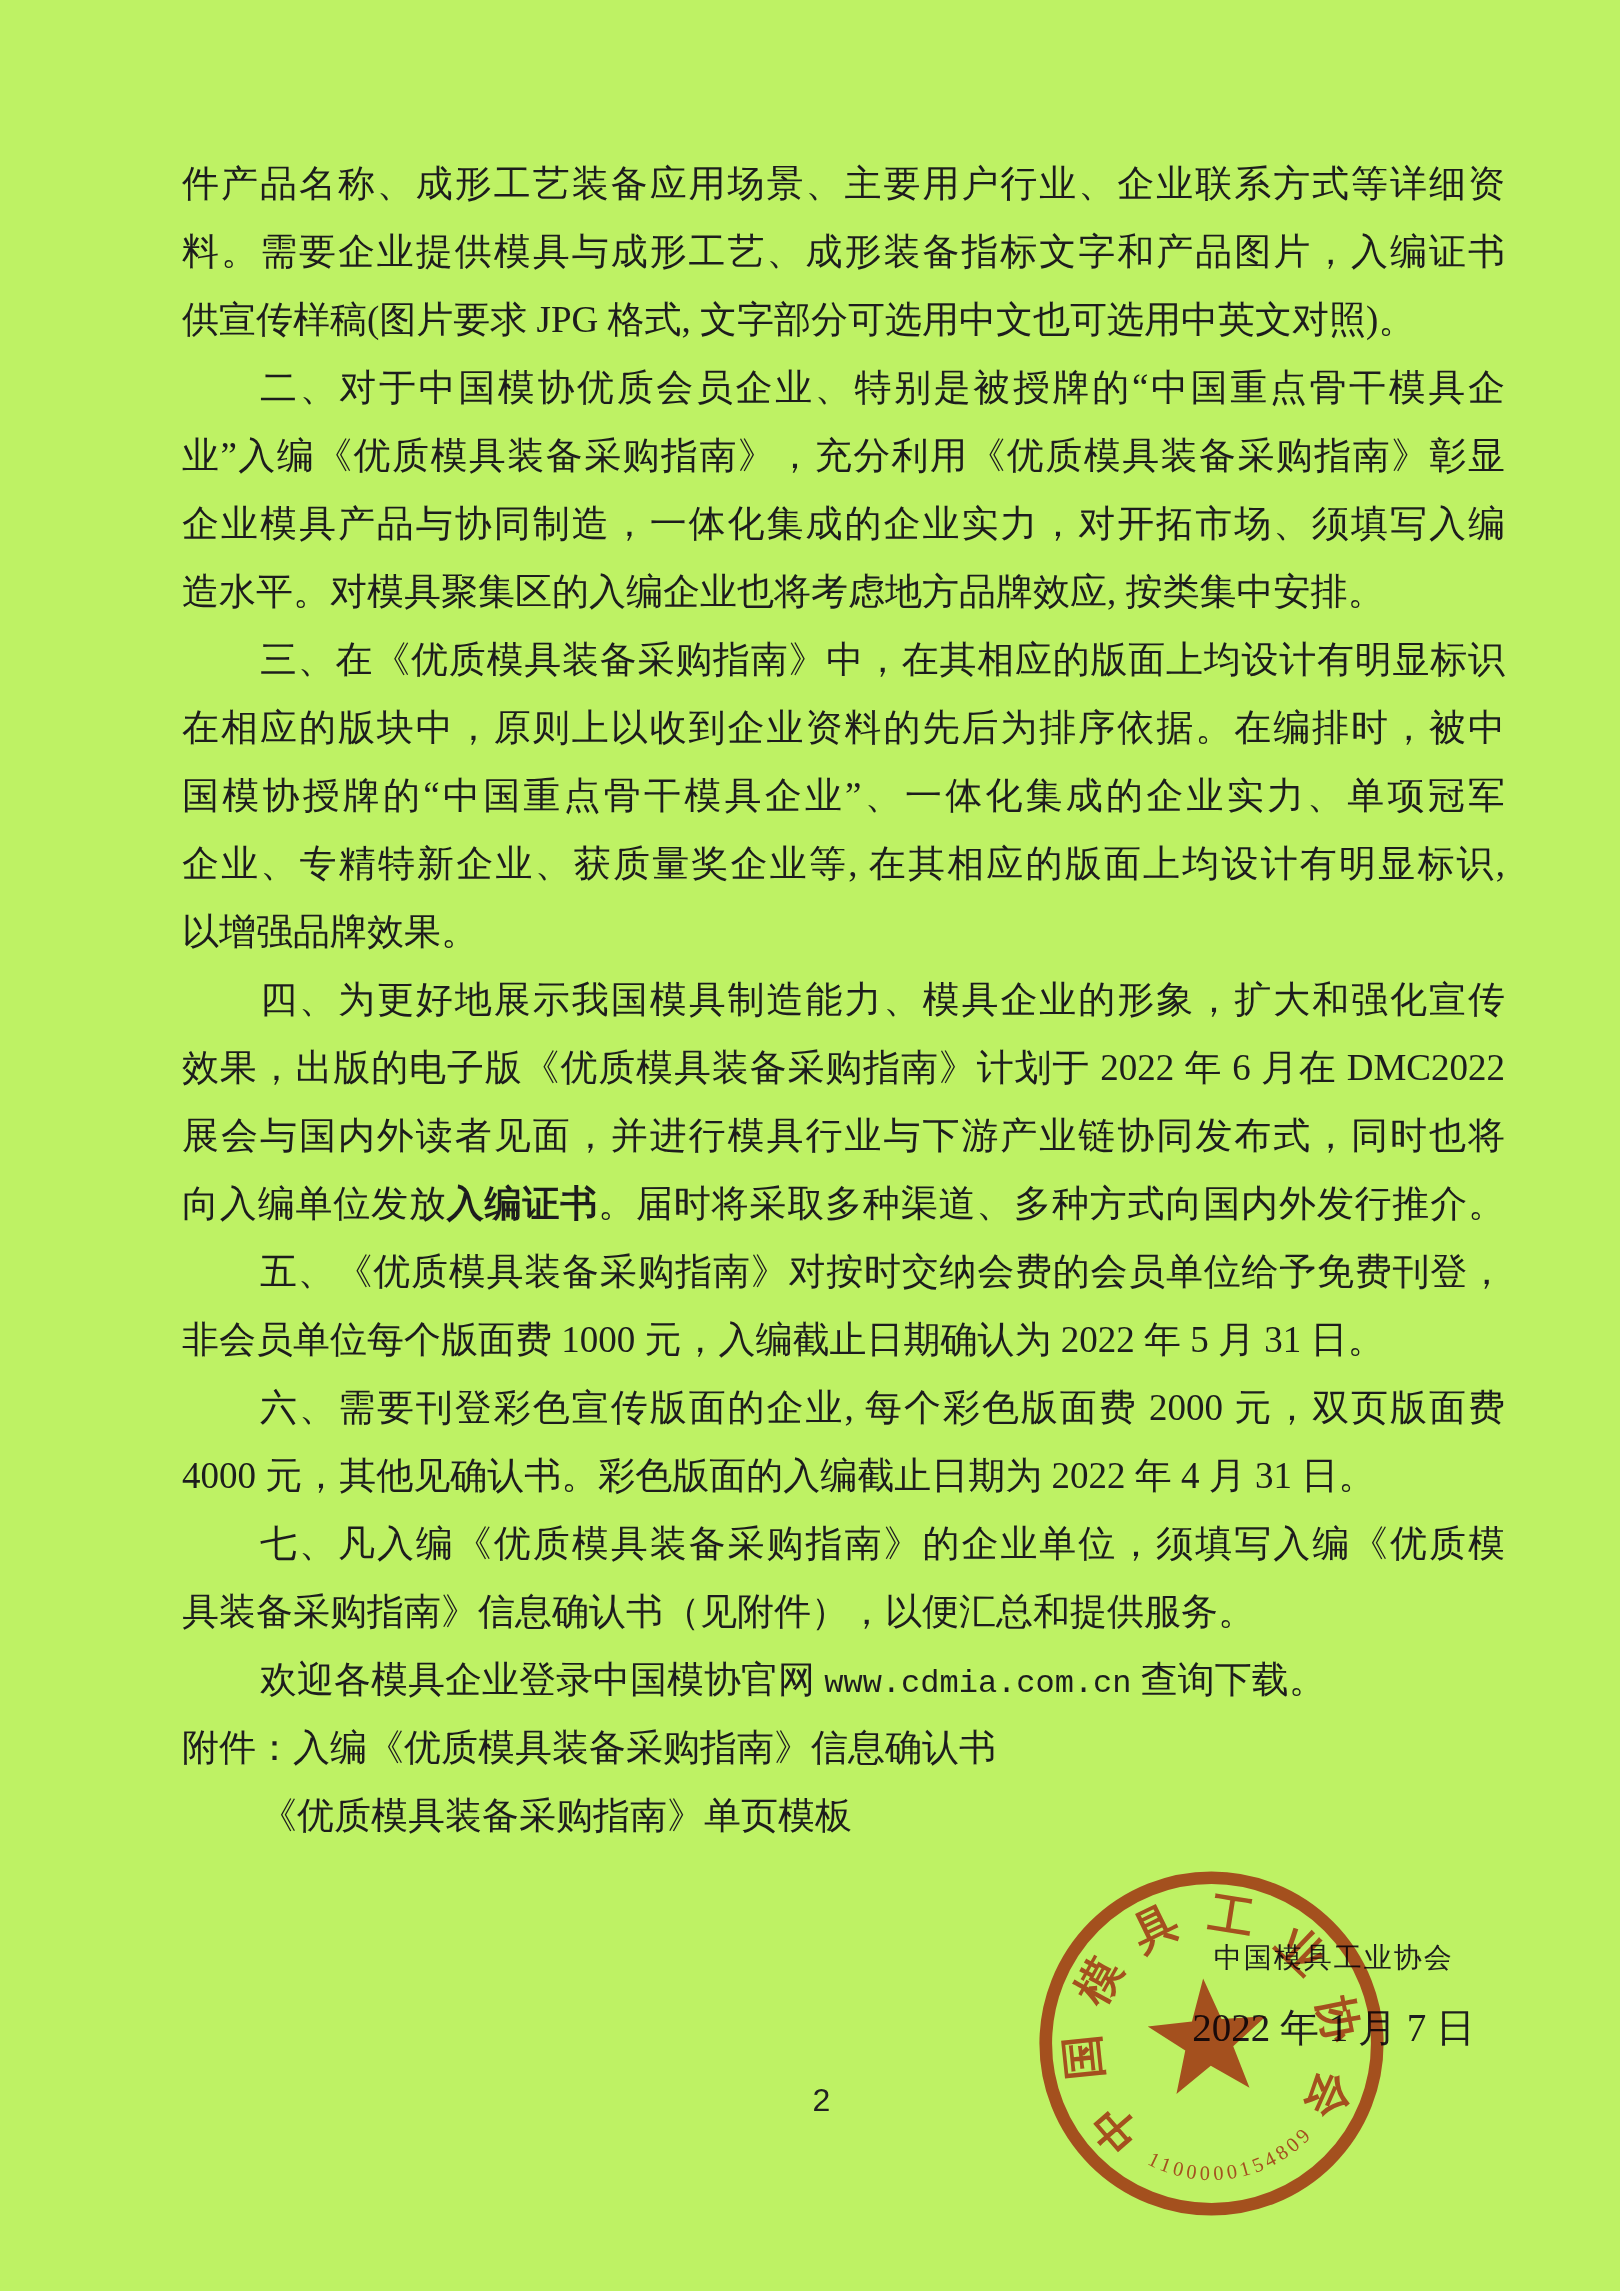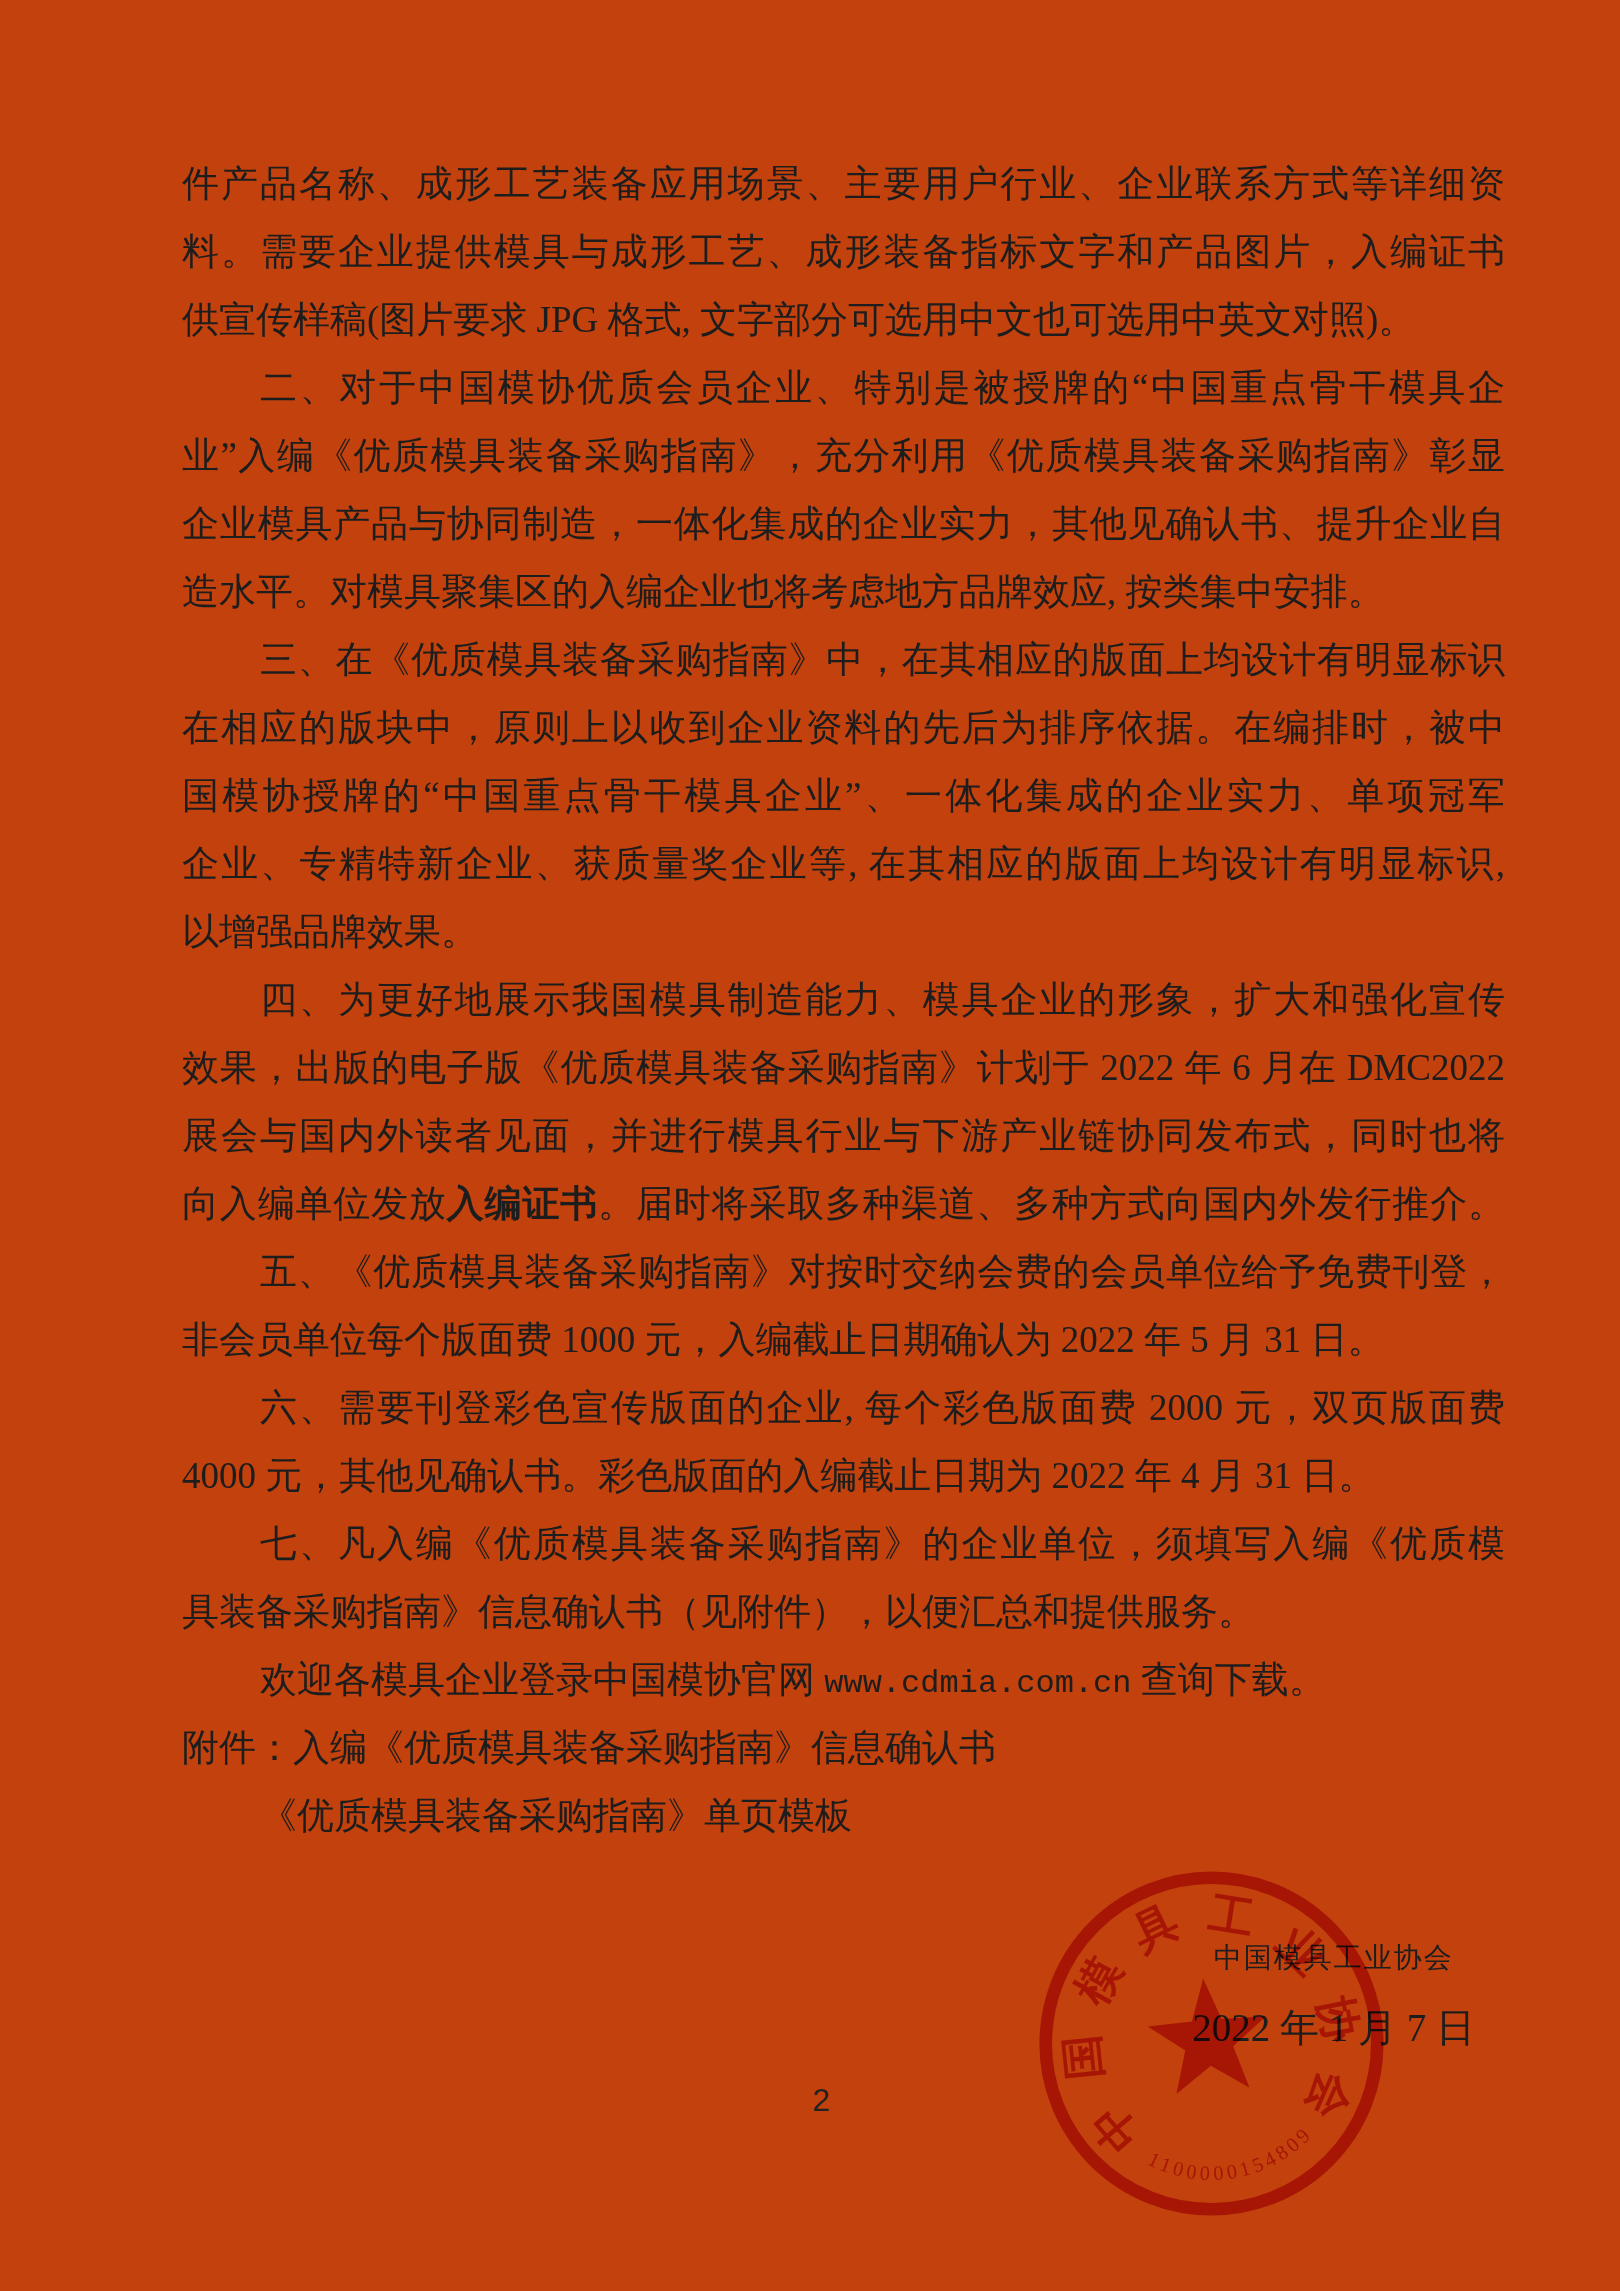--- a/index.html
+++ b/index.html
@@ -1,19 +1,19 @@
 <!DOCTYPE html>
 <html><head>
 <meta charset="utf-8">
 <style>
   html,body{margin:0;padding:0;background:#e8e8e8;}
   .page{
     position:relative;
     width:1620px;height:2292px;
-    background:#c2410c;
+    background:#bef264;
     overflow:hidden;
     font-family:"Liberation Serif","DejaVu Serif",serif;
     color:#1d1d1d;
   }
   .body-text{
     position:absolute;
     left:182px;top:150px;
     width:1323px;
     z-index:2;
   }
@@ -83,21 +83,21 @@
 <body>
 
 <div class="page">
 
   <main class="body-text">
     <div class="line fill">件产品名称、成形工艺装备应用场景、主要用户行业、企业联系方式等详细资</div>
     <div class="line fill">料。需要企业提供模具与成形工艺、成形装备指标文字和产品图片，入编证书</div>
     <div class="line">供宣传样稿(图片要求 JPG 格式, 文字部分可选用中文也可选用中英文对照)。</div>
     <div class="line fill indent">二、对于中国模协优质会员企业、特别是被授牌的“中国重点骨干模具企</div>
     <div class="line fill">业”入编《优质模具装备采购指南》，充分利用《优质模具装备采购指南》彰显</div>
-    <div class="line fill">企业模具产品与协同制造，一体化集成的企业实力，其他见确认书、提升企业自</div>
+    <div class="line fill">企业模具产品与协同制造，一体化集成的企业实力，对开拓市场、须填写入编</div>
     <div class="line">造水平。对模具聚集区的入编企业也将考虑地方品牌效应, 按类集中安排。</div>
     <div class="line fill indent">三、在《优质模具装备采购指南》中，在其相应的版面上均设计有明显标识</div>
     <div class="line fill">在相应的版块中，原则上以收到企业资料的先后为排序依据。在编排时，被中</div>
     <div class="line fill">国模协授牌的“中国重点骨干模具企业”、一体化集成的企业实力、单项冠军</div>
     <div class="line fill">企业、专精特新企业、获质量奖企业等, 在其相应的版面上均设计有明显标识,</div>
     <div class="line">以增强品牌效果。</div>
     <div class="line fill indent">四、为更好地展示我国模具制造能力、模具企业的形象，扩大和强化宣传</div>
     <div class="line fill">效果，出版的电子版《优质模具装备采购指南》计划于 2022 年 6 月在 DMC2022</div>
     <div class="line fill">展会与国内外读者见面，并进行模具行业与下游产业链协同发布式，同时也将</div>
     <div class="line fill">

